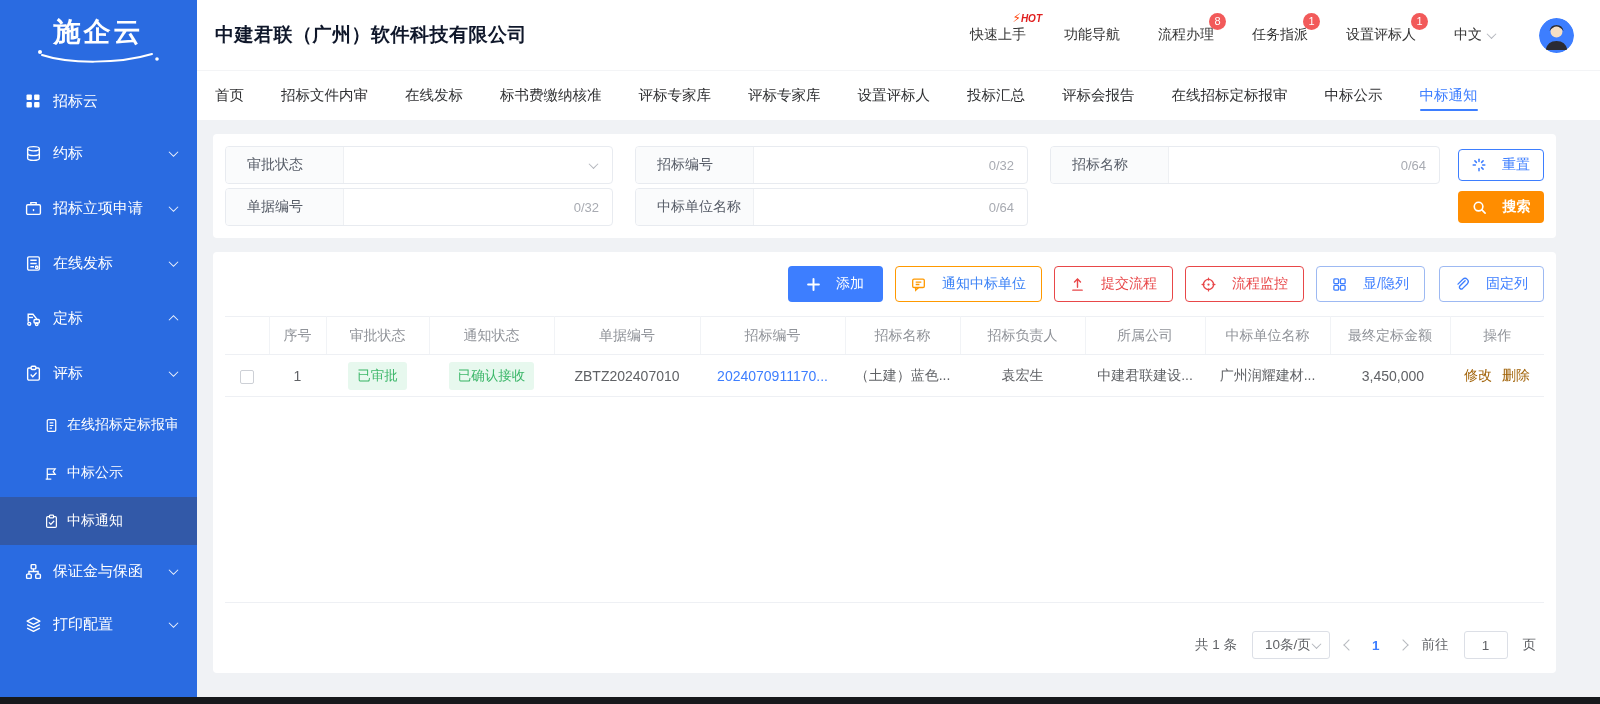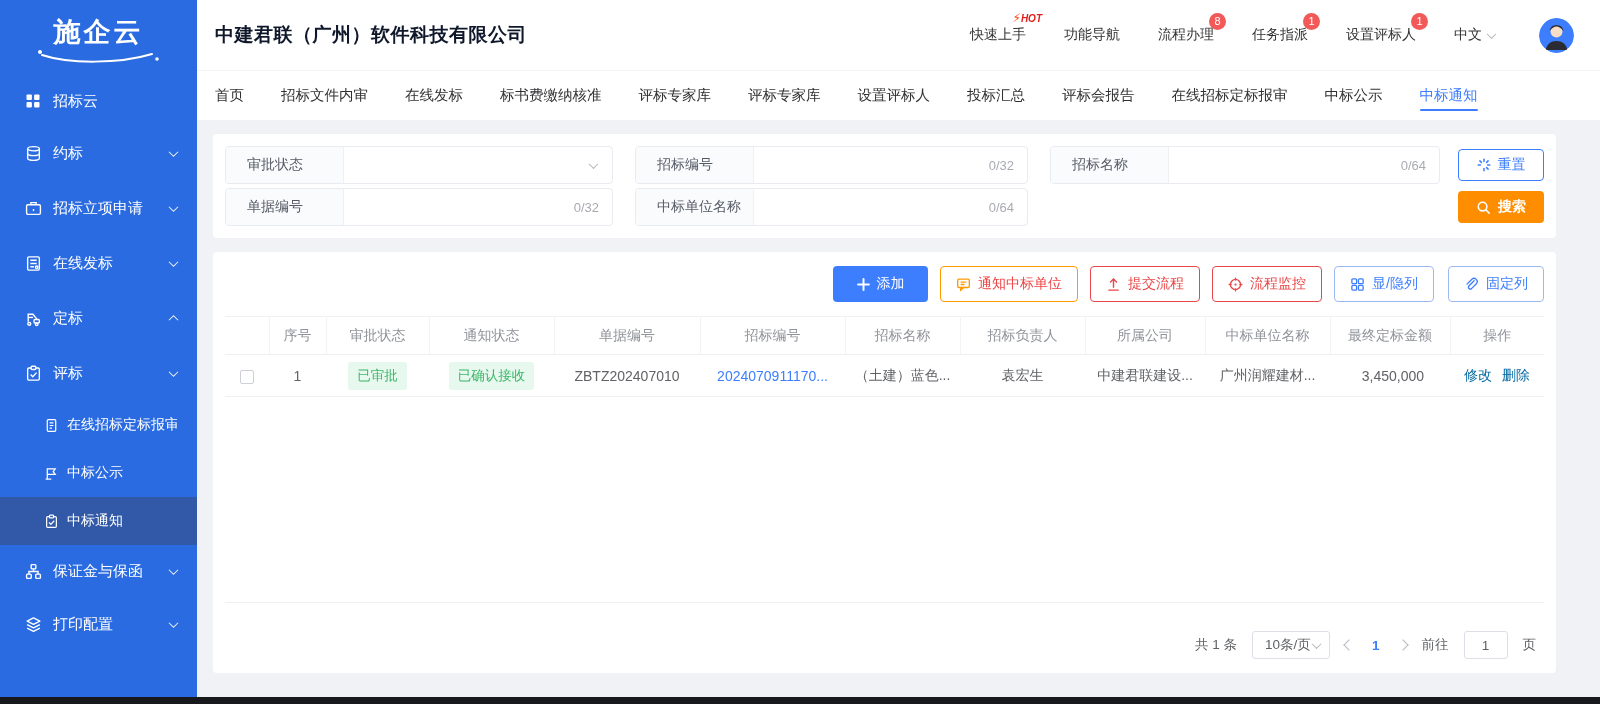--- a/index.html
+++ b/index.html
@@ -64,48 +64,48 @@
   }
   .field .f-label {
     width:118px; flex:none; padding-left:21px; font-size:14px; color:#555b66;
     background:#fafbfc; height:100%; display:flex; align-items:center;
     border-right:1px solid #eef0f3; white-space:nowrap;
   }
   .field .f-input { flex:1; height:100%; border:0; outline:none; font-size:14px; padding:0 10px; color:#303133; background:#fff; min-width:0; }
   .field .f-counter { font-size:13px; color:#a8abb2; padding-right:13px; flex:none; }
   .field .f-chev { margin-right:15px; flex:none; }
   .w1 { width:388px; } .w2 { width:393px; margin-left:22px; } .w3 { width:390px; margin-left:22px; }
-  .btn { display:inline-flex; align-items:center; justify-content:center; gap:7px; border-radius:4px; cursor:pointer; font-size:14px; white-space:nowrap; border:1px solid transparent; }
+  .btn { display:inline-flex; align-items:center; justify-content:center; gap:16px; border-radius:4px; cursor:pointer; font-size:14px; white-space:nowrap; border:1px solid transparent; }
   .reset-btn { width:86px; height:32px; margin-left:auto; background:#fff; border-color:#3d7eff; color:#3d7eff; }
   .search-btn { width:86px; height:32px; margin-left:auto; background:#ff8d00; color:#fff; font-weight:bold; }
   
   .table-card { margin-top:14px; padding:10px 12px 14px 12px; display:flex; flex-direction:column; }
   .toolbar { display:flex; justify-content:flex-end; align-items:center; gap:12px; padding:4px 0 14px 0; }
   .tb-btn { height:36px; padding:0 15px; background:#fff; }
   .tb-add { background:#3d7eff; color:#fff; width:95px; }
-  .tb-orange { border-color:#ff9900; color:#ef4444;font-family:Liberation Mono, monospace; }
+  .tb-orange { border-color:#ff9900; color:#3b82f6;font-family:Liberation Mono, monospace; }
   .tb-red { border-color:#e84749; color:#e84749; }
   .tb-blue { border-color:#9db9f2; color:#3d7eff; }
   .tb-blue + .tb-blue { margin-left:2px; }
   table { width:100%; border-collapse:collapse; table-layout:fixed; }
   thead th {
     height:38px; font-size:14px; font-weight:normal; color:#909399; text-align:center;
     border-top:1px solid #eef0f4; border-bottom:1px solid #eef0f4; border-right:1px solid #f1f3f6;
     background:#fff; white-space:nowrap; overflow:hidden;
   }
   thead th:last-child { border-right:0; }
   tbody td {
     height:42px; font-size:14px; color:#606266; text-align:center; border-bottom:1px solid #eef0f4;
     white-space:nowrap; overflow:hidden;
   }
   .checkbox { display:inline-block; width:14px; height:14px; border:1px solid #cdd0d6; border-radius:2px; background:#fff; cursor:pointer; vertical-align:middle; }
   .badge-green { display:inline-block; padding:5px 9px; font-size:13.5px; color:#3db76a; background:#e7f8ee; border-radius:3px; }
   .link { color:#3d7eff; cursor:pointer; }
   .amount { text-align:right; padding-right:26px; }
-  .ops span { color:#0369a1; cursor:pointer; margin:0 5px; }
+  .ops span { color:#a16207; cursor:pointer; margin:0 5px; }
   .empty-space { height:206px; border-bottom:1px solid #eef0f4; }
   
   .pagination { margin-top:28px; display:flex; justify-content:flex-end; align-items:center; gap:15px; font-size:13.5px; color:#606266; padding-right:8px; }
   .page-size { display:flex; align-items:center; justify-content:space-between; width:78px; height:28px; border:1px solid #dcdfe6; border-radius:3px; padding:0 9px 0 12px; color:#606266; cursor:pointer; background:#fff; }
   .pg-arrow { width:8px; height:8px; border-right:1.6px solid #b7babf; border-bottom:1.6px solid #b7babf; cursor:pointer; }
   .pg-prev { transform:rotate(135deg); } .pg-next { transform:rotate(-45deg); }
   .pg-current { color:#3d7eff; font-weight:bold; padding:0 4px; cursor:pointer; }
   .goto-input { width:44px; height:28px; border:1px solid #dcdfe6; border-radius:3px; text-align:center; font-size:13.5px; color:#606266; outline:none; }
   
   .bottom-strip { position:absolute; left:0; bottom:0; width:1600px; height:7px; background:#17191c; z-index:9; }

